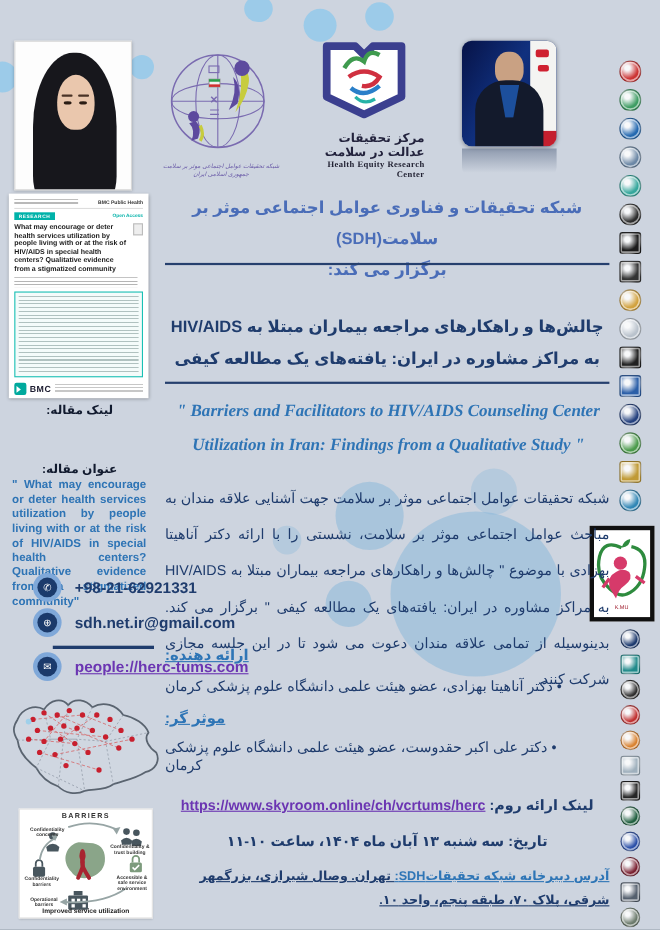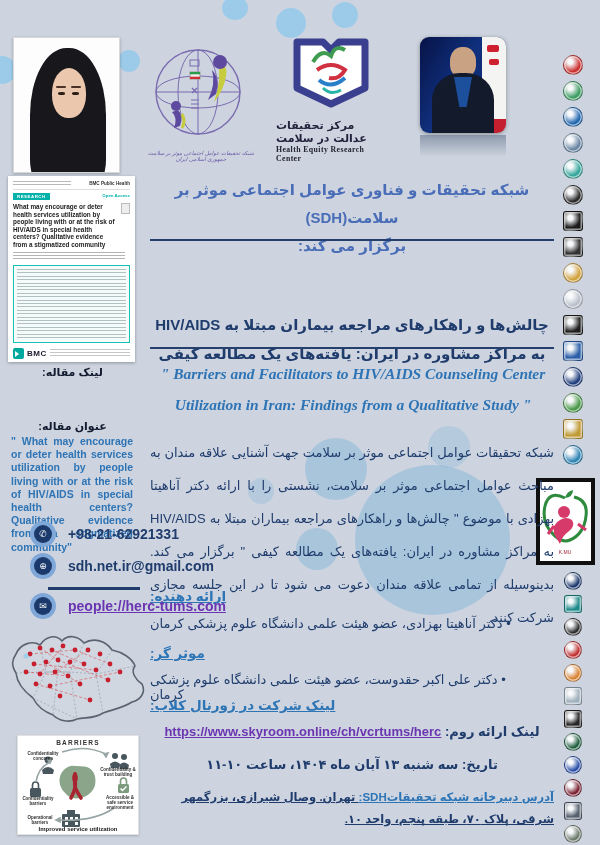--- a/index.html
+++ b/index.html
@@ -19,21 +19,21 @@
     background:#17171c; border-radius:48% 48% 20% 20%; }
   .face { position:absolute; left:38px; top:30px; width:34px; height:50px;
     background:#eac7ad; border-radius:50% 50% 45% 45%; }
   .brow { position:absolute; width:10px; height:2px; background:#4a3326; border-radius:2px; top:48px;}
   .eye  { position:absolute; width:7px; height:2.5px; background:#2b1d14; border-radius:50%; top:54px;}
 
   .sdh-logo { position:absolute; left:146px; top:40px; width:110px; height:122px; }
   .sdh-caption { position:absolute; left:0; bottom:0; width:100%; text-align:center;
     font-size:5.5px; color:#6a5ba8; font-style:italic; }
 
-  .herc-logo { position:absolute; left:276px; top:36px; width:110px; height:128px; text-align:left; }
+  .herc-logo { position:absolute; left:276px; top:36px; width:110px; height:128px; text-align:right; }
   .herc-fa { font-size:11px; font-weight:bold; color:#23233d; margin-top:1px;
     font-family:"DejaVu Sans",sans-serif; }
   .herc-en { font-size:7.8px; letter-spacing:.4px; color:#223; font-weight:bold;
     font-family:"Liberation Serif","DejaVu Serif",serif; }
 
   .photo-man { position:absolute; left:420px; top:37px; width:86px; height:96px;
     border-radius:9px; overflow:hidden; box-shadow:0 1px 4px rgba(0,0,0,.35);
     background:linear-gradient(120deg,#071347 0%,#10307e 45%,#0a2060 100%); }
   .flag { position:absolute; right:0; top:0; width:24px; height:100%; background:#f4f4f2; }
   .flag .m1 { position:absolute; left:5px; top:8px;  width:12px; height:7px; background:#cf2030; border-radius:2px;}
@@ -61,21 +61,21 @@
 
   
   .rtl { direction:rtl; unicode-bidi:plaintext; }
   .network-title { position:absolute; left:150px; top:176px; width:404px; text-align:center;
     color:#4a6db8; font-weight:bold; font-size:15px; line-height:28px; }
   .hr { position:absolute; height:2px; background:#26406e; left:150px; width:404px; }
   #hr1 { top:239px; } #hr2 { top:347px; }
   .jc-label { position:absolute; left:150px; top:253px; width:404px; text-align:center;
     color:#1f3c6d; font-weight:bold; font-size:13.5px; }
   .topic { position:absolute; left:150px; top:283px; width:404px; text-align:center;
-    color:#1f3c6d; font-weight:bold; font-size:15px; line-height:29px;margin-top:27px; }
+    color:#1f3c6d; font-weight:bold; font-size:15px; line-height:29px; }
   .topic-en { position:absolute; left:156px; top:358px; width:394px; text-align:center;
     color:#2e74b5; font-weight:bold; font-style:italic; font-size:15.5px; line-height:31px;
     font-family:"Liberation Serif","DejaVu Serif",serif; }
   .desc { position:absolute; left:150px; top:436px; width:404px; text-align:justify;
     color:#1f3c6d; font-size:13px; line-height:33px; font-weight:500; }
   .sec-head { position:absolute; left:150px; width:404px; text-align:left;
     color:#2e75b6; font-weight:bold; font-size:13.5px; text-decoration:underline; }
   #head-presenter { top:588px; } #head-facilitator { top:645px; } #head-join { top:697px; }
   .bullet-line { position:absolute; left:150px; width:404px; padding-right:26px; text-align:left;
     color:#1f3c6d; font-weight:normal; font-size:13px; }
@@ -277,21 +277,20 @@
   <div class="topic rtl">چالش‌ها و راهکارهای مراجعه بیماران مبتلا به HIV/AIDS به مراکز مشاوره در ایران: یافته‌های یک مطالعه کیفی</div>
   <div id="hr2" class="hr"></div>
   <div class="topic-en">" Barriers and Facilitators to HIV/AIDS Counseling Center Utilization in Iran: Findings from a Qualitative Study "</div>
   <div class="desc rtl">شبکه تحقیقات عوامل اجتماعی موثر بر سلامت جهت آشنایی علاقه مندان به مباحث عوامل اجتماعی موثر بر سلامت، نشستی را با ارائه  دکتر آناهیتا بهزادی با موضوع " چالش‌ها و راهکارهای مراجعه بیماران مبتلا به HIV/AIDS به مراکز مشاوره در ایران: یافته‌های یک مطالعه کیفی " برگزار می کند. بدینوسیله از تمامی علاقه مندان دعوت می شود تا در این جلسه مجازی شرکت کنند.</div>
 
   <div id="head-presenter" class="sec-head rtl">ارائه دهنده:</div>
   <div id="bullet-presenter" class="bullet-line rtl">دکتر آناهیتا بهزادی، عضو هیئت علمی دانشگاه علوم پزشکی کرمان</div>
   <div id="head-facilitator" class="sec-head rtl">موثر گر:</div>
   <div id="bullet-facilitator" class="bullet-line rtl">دکتر علی اکبر حقدوست، عضو هیئت علمی دانشگاه علوم پزشکی کرمان</div>
 
-  <div id="head-join" class="sec-head rtl">لینک شرکت در ژورنال کلاب:</div>
   <div class="sky-row rtl">
     <span>لینک ارائه روم:</span>
     <span> </span>
     <span class="sky-url">https://www.skyroom.online/ch/vcrtums/herc</span>
   </div>
 
   <div class="date-line rtl">تاریخ: سه شنبه ۱۳ آبان ماه ۱۴۰۴، ساعت ۱۰-۱۱</div>
 
   <div class="address rtl">
     <span class="lbl">آدرس دبیرخانه شبکه تحقیقاتSDH:</span><span class="txt"> تهران. وصال شیرازی، بزرگمهر شرقی، پلاک ۷۰، طبقه پنجم، واحد ۱۰.</span>

